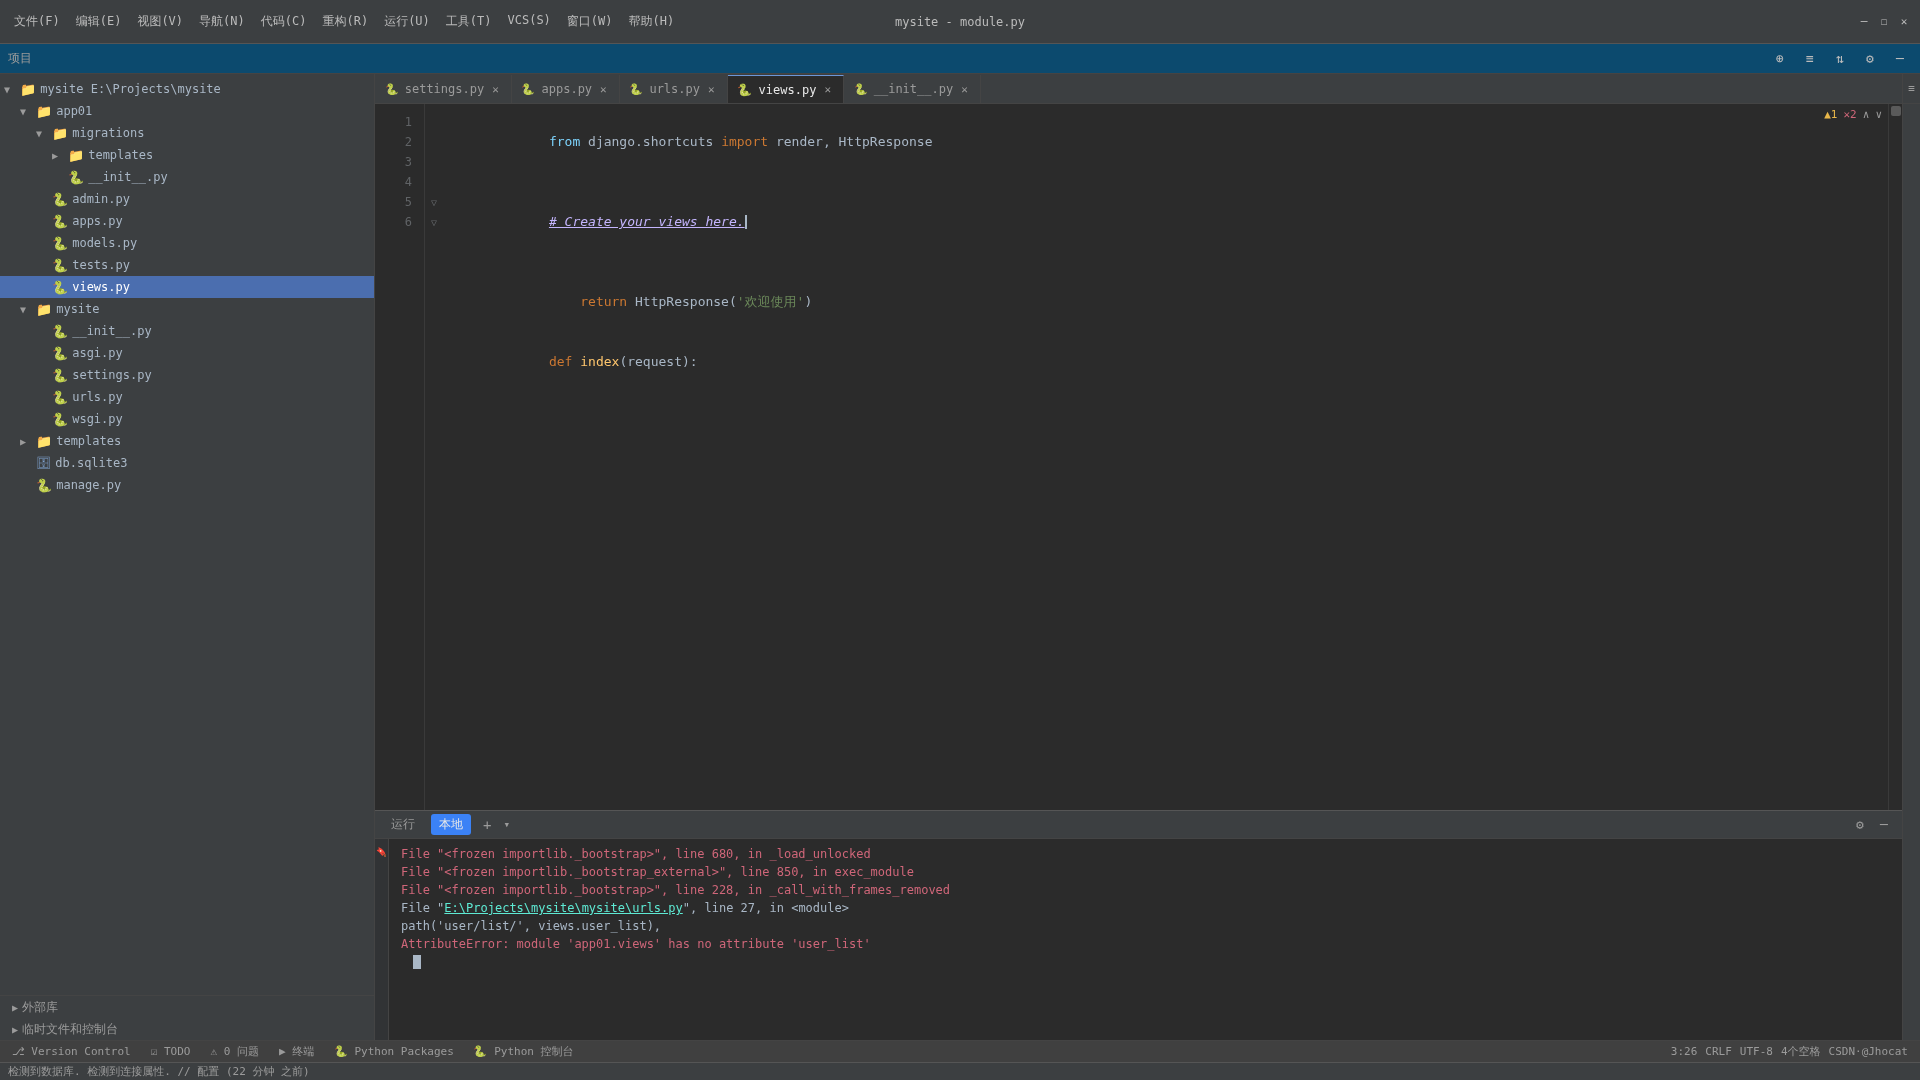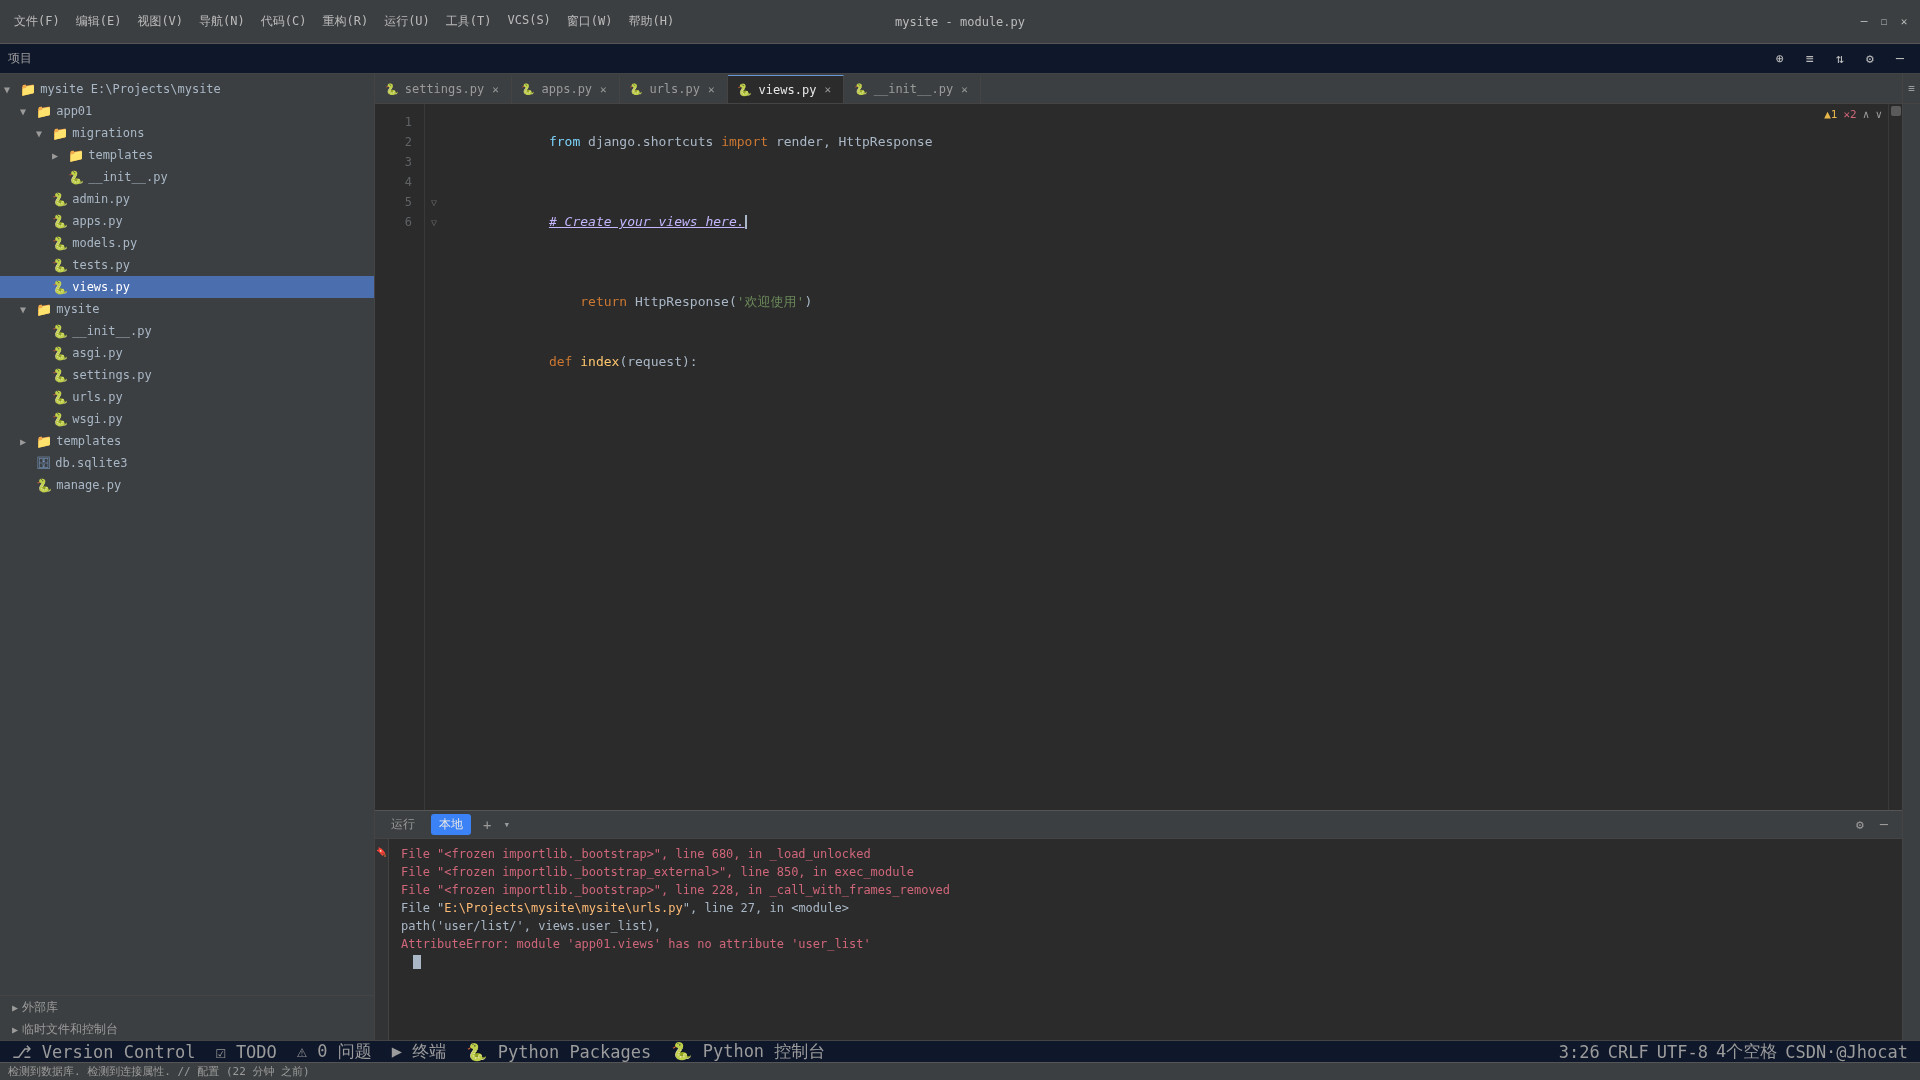--- a/index.html
+++ b/index.html
@@ -287,43 +287,43 @@
     }
     .terminal-content {
       flex: 1;
       padding: 6px 12px;
       overflow-y: auto;
       font-size: 12px;
       line-height: 18px;
       color: #a9b7c6;
     }
     .terminal-error { color: #cf6679; }
-    .terminal-link { color: #fdba74; cursor: pointer; }
+    .terminal-link { color: #5eead4; text-decoration: underline; cursor: pointer; }
     .terminal-normal { color: #a9b7c6; }
     .terminal-input-line {
       display: flex;
       align-items: center;
       padding: 2px 12px;
     }
     .terminal-cursor {
       width: 8px;
       height: 14px;
       background: #a9b7c6;
       display: inline-block;
     }
 
     
     .status-bar {
       height: 22px;
-      background: #0f172a;
+      background: #404040;
       border-top: 1px solid #444;
       display: flex;
       align-items: center;
       padding: 0 8px;
-      font-size: 17px;
+      font-size: 11px;
       color: #9b9b9b;
       flex-shrink: 0;
       justify-content: space-between;
     }
     .status-bar-left { display: flex; align-items: center; gap: 12px; }
     .status-bar-right { display: flex; align-items: center; }
     .status-item { cursor: pointer; padding: 2px 4px; }
 
     
     .right-side-icons {
@@ -361,21 +361,21 @@
     </div>
   </div>
   <div class="title-bar-title">mysite - module.py</div>
   <div class="title-bar-right">
     <div class="title-btn">─</div>
     <div class="title-btn">☐</div>
     <div class="title-btn">✕</div>
   </div>
 </div>
 
-<div style="display:flex; height:30px; background:#0f172a; border-bottom:1px solid #444; flex-shrink:0; align-items:center; padding: 0 8px; gap:6px;">
+<div style="display:flex; height:30px; background:#0c4a6e; border-bottom:1px solid #444; flex-shrink:0; align-items:center; padding: 0 8px; gap:6px;">
   <div style="display:flex; align-items:center; gap:2px; font-size:12px; color:#bbb;">
     <span style="color:#9b9b9b; font-size:12px;">项目</span>
   </div>
   <div style="flex:1;"></div>
   <div class="toolbar-btn">⊕</div>
   <div class="toolbar-btn">≡</div>
   <div class="toolbar-btn">⇅</div>
   <div class="toolbar-btn">⚙</div>
   <div class="toolbar-btn">─</div>
 </div>

